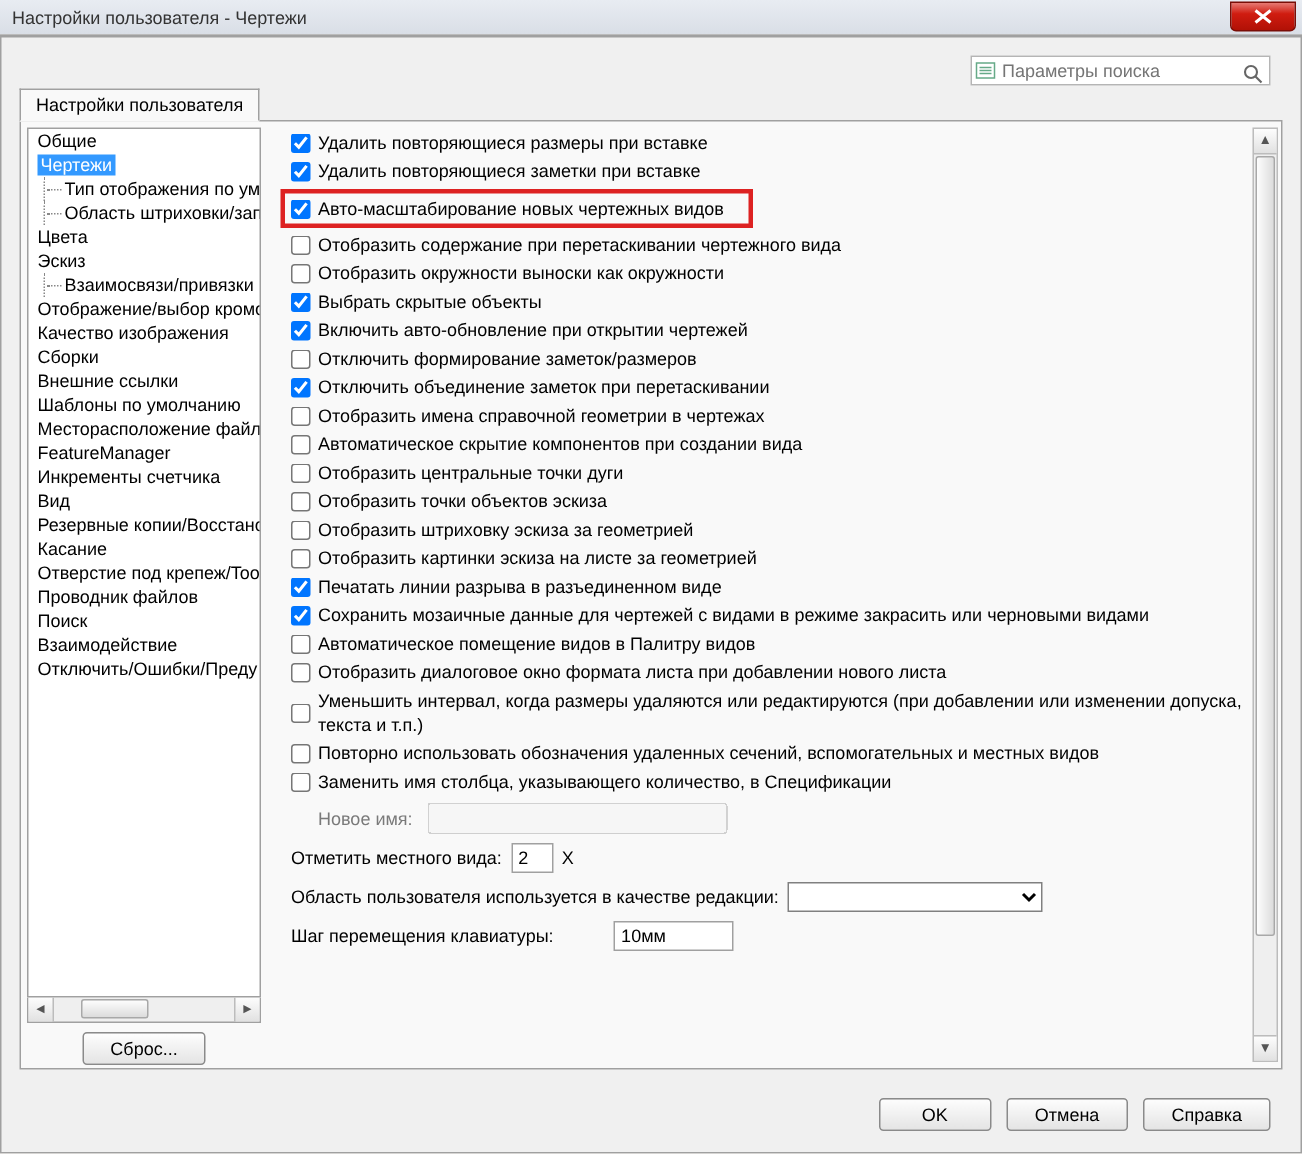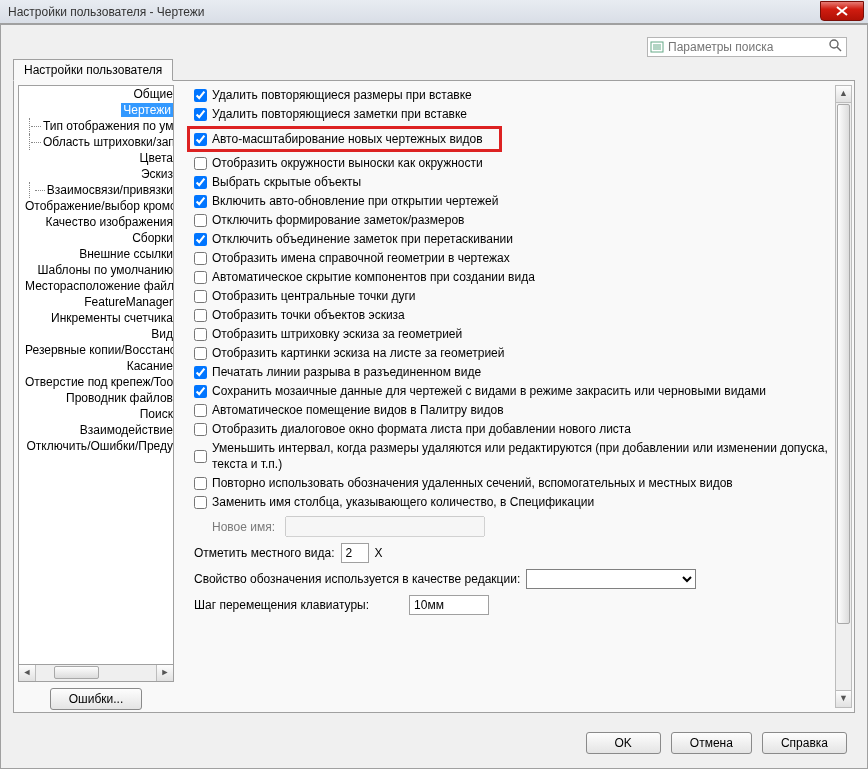--- a/index.html
+++ b/index.html
@@ -48,21 +48,21 @@
     margin: 0 0 0 0;
     position: relative;
   }
   
   .search-row {
     position: absolute;
     right: 20px;
     top: 12px;
     width: 200px;
     display: flex;
-    align-items: flex-start;
+    align-items: flex-end;
     border: 1px solid #b5b5b5;
     background: #fff;
   }
   .search-row .icon-slot {
     width: 18px; height: 18px;
     display: flex; align-items:center; justify-content:center;
     color: #6a6a6a;
   }
   .search-row input.search-text {
     border: none;
@@ -109,21 +109,20 @@
     border: 1px solid #a0a0a0;
     background: #fff;
     overflow: hidden;
     position: relative;
   }
   .tree ul { list-style: none; margin:0; padding:0; }
   .tree li {
     padding: 1px 0 1px 6px;
     white-space: nowrap;
     cursor: default;
-    text-align: right;
   }
   .tree li.child { padding-left: 24px; position: relative; }
   .tree li.child::before {
     content: "";
     position: absolute;
     left: 10px;
     top: 0;
     bottom: 0;
     border-left: 1px dotted #888;
   }
@@ -331,34 +330,37 @@
           </ul>
       </div>
       <div class="hscroll">
         <div class="btn">◄</div>
         <div class="track">
             <div class="thumb"></div>
           </div>
         <div class="btn right">►</div>
       </div>
       <div class="reset-row">
-        <button class="btn-std">Ошибки...</button>
+        <button class="btn-std">Сброс...</button>
       </div>
     </div>
 
     <div class="settings">
       <div id="options-list"><div class="opt">
             <input type="checkbox" checked="" style="">
             <label>Удалить повторяющиеся размеры при вставке</label>
           </div><div class="opt">
             <input type="checkbox" checked="" style="">
             <label>Удалить повторяющиеся заметки при вставке</label>
           </div><div class="opt highlighted">
             <input type="checkbox" checked="" style="">
             <label>Авто-масштабирование новых чертежных видов</label>
+          </div><div class="opt">
+            <input type="checkbox" style="">
+            <label>Отобразить содержание при перетаскивании чертежного вида</label>
           </div><div class="opt">
             <input type="checkbox" style="">
             <label>Отобразить окружности выноски как окружности</label>
           </div><div class="opt">
             <input type="checkbox" checked="" style="">
             <label>Выбрать скрытые объекты</label>
           </div><div class="opt">
             <input type="checkbox" checked="" style="">
             <label>Включить авто-обновление при открытии чертежей</label>
           </div><div class="opt">
@@ -413,21 +415,21 @@
         <input type="text" class="text disabled" disabled="" style="width: 200px;">
       </div>
 
       <div class="field-row">
         <span class="flabel">Отметить местного вида:</span>
         <input type="text" class="text" style="width: 28px;" value="2">
         <span style="margin-left:6px">X</span>
       </div>
 
       <div class="field-row">
-        <span class="flabel">Свойство обозначения используется в качестве редакции:</span>
+        <span class="flabel">Область пользователя используется в качестве редакции:</span>
         <select class="combo"></select>
       </div>
 
       <div class="field-row">
         <span class="flabel" style="margin-right:40px">Шаг перемещения клавиатуры:</span>
         <input type="text" class="text" style="width: 80px;" value="10мм">
       </div>
 
       <div class="vscroll">
         <div class="btn">▲</div>

